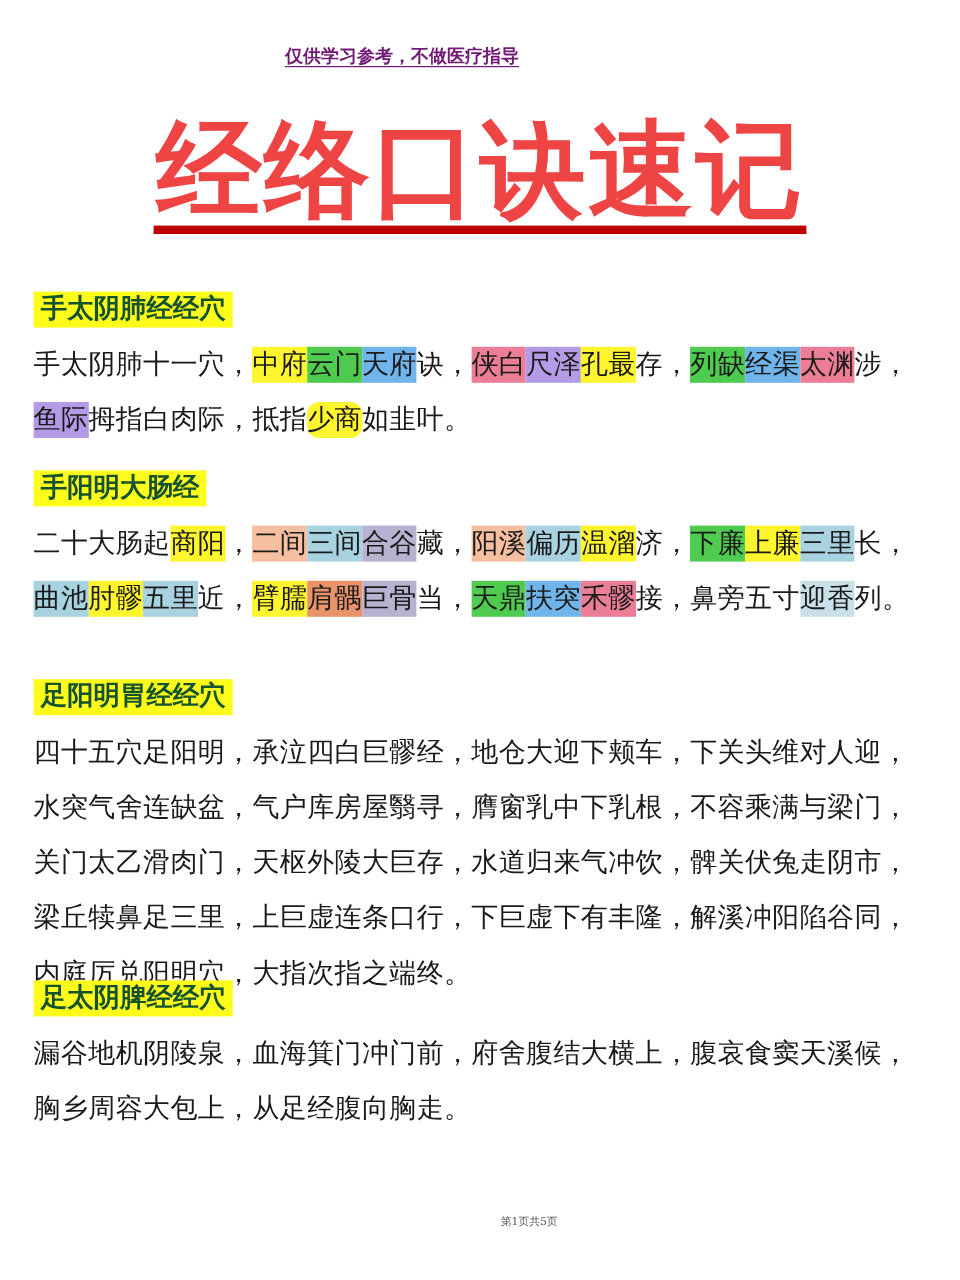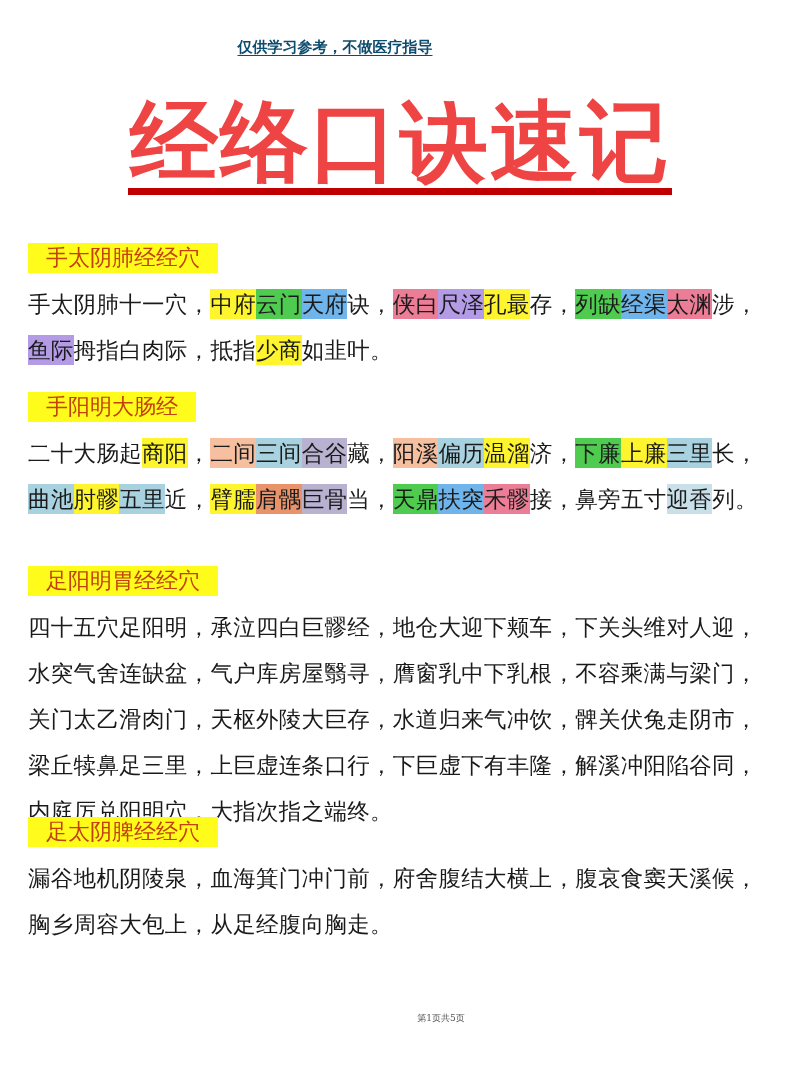--- a/index.html
+++ b/index.html
@@ -1,47 +1,47 @@
 <!DOCTYPE html>
 <html><head>
 <meta charset="utf-8">
 <style>
   html, body { margin:0; padding:0; background:#ffffff; }
   body { width:800px; height:1067px; position:relative; overflow:hidden;
          font-family:"DejaVu Sans", "Liberation Sans", sans-serif; color:#1a1a1a; }
   .disclaimer { position:absolute; top:38px; left:0; width:670px; text-align:center;
          font-family:"DejaVu Serif", "Liberation Serif", serif; font-size:15px; font-weight:bold;
-         color:#0c4a6e; }
+         color:#701a75; }
   .disclaimer span { text-decoration:underline; text-underline-offset:3px; }
   .main-title { position:absolute; top:92px; left:0; width:800px; text-align:center;
          font-size:88px; font-weight:bold; color:#ef4444; letter-spacing:2px; line-height:100px; }
   .title-rule { position:absolute; top:188px; left:128px; width:544px; height:7px; background:#c00000; }
   .section { position:absolute; left:28px; width:760px; }
-  .section-head { display:inline-block; background:#fffb1a; font-size:22px; font-weight:normal;
-         color:#c2410c; padding:0 18px; line-height:30px; margin-bottom:8px; }
+  .section-head { display:inline-block; background:#fffb1a; font-size:22px; font-weight:bold;
+         color:#14532d; padding:0 6px; line-height:30px; margin-bottom:8px; }
   .verse-line { font-size:22.5px; line-height:46px; white-space:nowrap; letter-spacing:0.3px; }
   .hl { padding:2px 0; }
   .footer { position:absolute; top:1012px; left:0; width:800px; text-align:center;
          font-family:"DejaVu Serif", "Liberation Serif", serif; font-size:9px; color:#555;padding-left:41px; }
 </style>
 </head>
 <body>
 
 <div class="disclaimer">
   <span>仅供学习参考，不做医疗指导</span>
 </div>
 
 <div class="main-title">经络口诀速记</div>
 <div class="title-rule"></div>
 
 <div class="section" style="top:243px;">
   <div class="section-head">手太阴肺经经穴</div>
   <div class="verse">
       <div class="verse-line"><span>手太阴肺十一穴，</span><span class="hl" style="background: rgb(255, 245, 46);">中府</span><span class="hl" style="background: rgb(79, 204, 79);">云门</span><span class="hl" style="background: rgb(111, 180, 234);">天府</span><span>诀，</span><span class="hl" style="background: rgb(236, 125, 150);">侠白</span><span class="hl" style="background: rgb(180, 155, 230);">尺泽</span><span class="hl" style="background: rgb(255, 245, 46);">孔最</span><span>存，</span><span class="hl" style="background: rgb(79, 204, 79);">列缺</span><span class="hl" style="background: rgb(111, 180, 234);">经渠</span><span class="hl" style="background: rgb(236, 125, 150);">太渊</span><span>涉，</span></div>
-      <div class="verse-line"><span class="hl" style="background: rgb(180, 155, 230); text-align: right;">鱼际</span><span>拇指白肉际，抵指</span><span class="hl" style="background: rgb(255, 245, 46);">少商</span><span>如韭叶。</span></div>
+      <div class="verse-line"><span class="hl" style="background: rgb(180, 155, 230); text-align: right;">鱼际</span><span>拇指白肉际，抵指</span><span class="hl" style="background: rgb(255, 245, 46); border-radius: 10px;">少商</span><span>如韭叶。</span></div>
     </div>
 </div>
 
 <div class="section" style="top:392px;">
   <div class="section-head">手阳明大肠经</div>
   <div class="verse">
       <div class="verse-line"><span>二十大肠起</span><span class="hl" style="background: rgb(255, 245, 46);">商阳</span><span>，</span><span class="hl" style="background: rgb(246, 191, 159);">二间</span><span class="hl" style="background: rgb(169, 210, 224);">三间</span><span class="hl" style="background: rgb(184, 178, 208);">合谷</span><span>藏，</span><span class="hl" style="background: rgb(246, 191, 159);">阳溪</span><span class="hl" style="background: rgb(169, 210, 224);">偏历</span><span class="hl" style="background: rgb(255, 245, 46);">温溜</span><span>济，</span><span class="hl" style="background: rgb(79, 204, 79);">下廉</span><span class="hl" style="background: rgb(255, 245, 46);">上廉</span><span class="hl" style="background: rgb(169, 210, 224);">三里</span><span>长，</span></div>
       <div class="verse-line"><span class="hl" style="background: rgb(169, 210, 224);">曲池</span><span class="hl" style="background: rgb(255, 245, 46);">肘髎</span><span class="hl" style="background: rgb(169, 210, 224);">五里</span><span>近，</span><span class="hl" style="background: rgb(255, 245, 46);">臂臑</span><span class="hl" style="background: rgb(232, 147, 106);">肩髃</span><span class="hl" style="background: rgb(184, 178, 208);">巨骨</span><span>当，</span><span class="hl" style="background: rgb(79, 204, 79);">天鼎</span><span class="hl" style="background: rgb(111, 180, 234);">扶突</span><span class="hl" style="background: rgb(236, 125, 150);">禾髎</span><span>接，鼻旁五寸</span><span class="hl" style="background: rgb(201, 224, 232);">迎香</span><span>列。</span></div>
     </div>
 </div>

